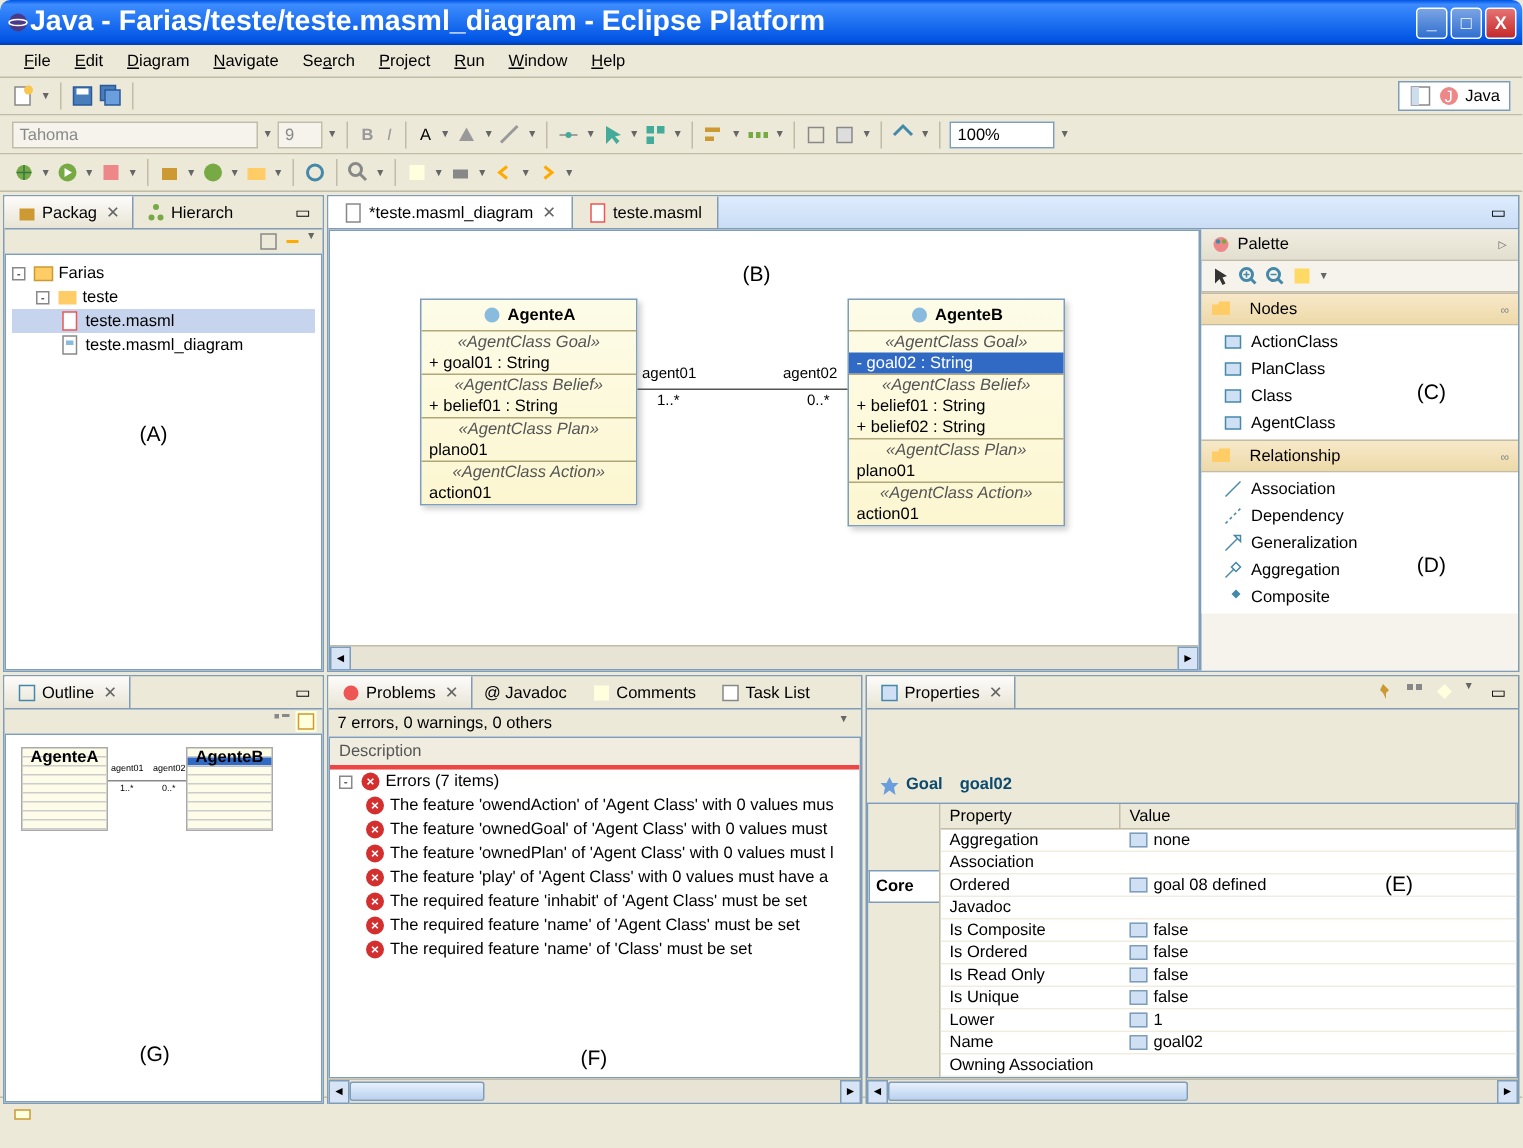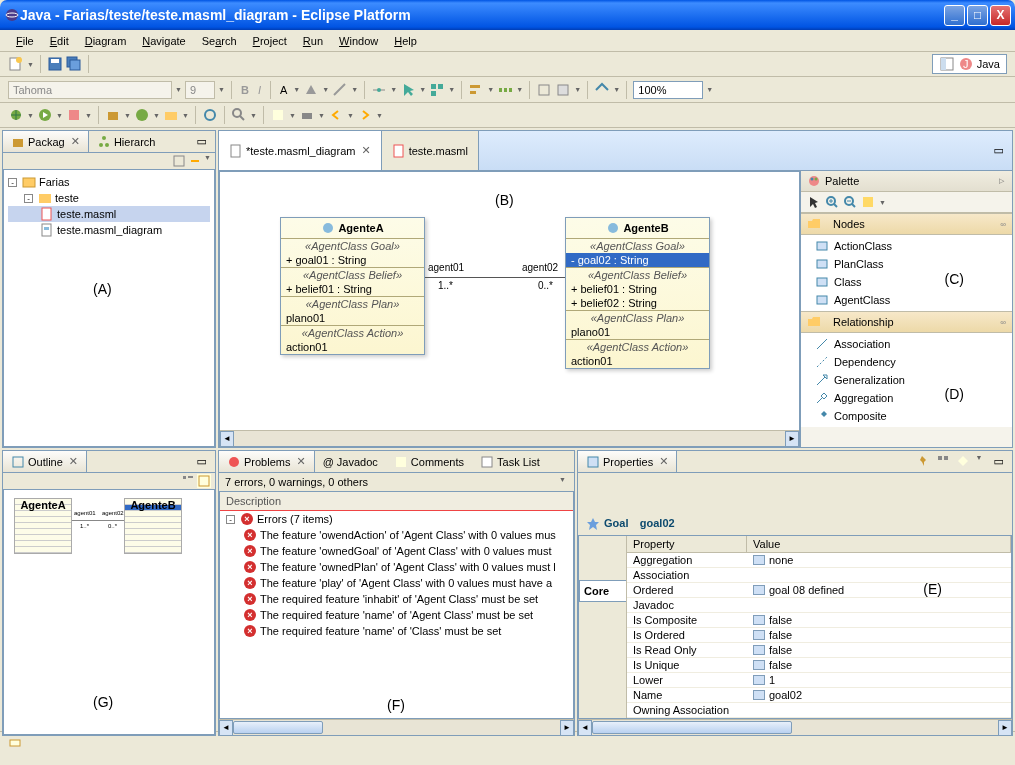--- a/index.html
+++ b/index.html
@@ -1,19 +1,19 @@
 <!DOCTYPE html>
 <html><head>
 <meta charset="utf-8">
 <style>
 * { margin: 0; padding: 0; box-sizing: border-box; font-family: Tahoma, sans-serif; font-size: 11px; }
 body { background: #ece9d8; width: 1015px; height: 765px; overflow: hidden; }
 
 .titlebar { height: 30px; background: linear-gradient(to bottom, #0054e3, #3d8cff 10%, #0054e3 90%, #003db5); display: flex; align-items: center; padding: 0 4px; color: white; font-weight: bold; border-radius: 7px 7px 0 0; }
-.titlebar .title { flex: 1; font-size: 14px; }
+.titlebar .title { flex: 1; font-size: 19px; }
 .win-btns { display: flex; gap: 2px; }
 .win-btn { width: 21px; height: 21px; border: 1px solid white; border-radius: 3px; display: flex; align-items: center; justify-content: center; font-weight: bold; font-size: 12px; }
 .win-min { background: linear-gradient(#7ba4e3,#2f6fd0); }
 .win-max { background: linear-gradient(#7ba4e3,#2f6fd0); }
 .win-close { background: linear-gradient(#e57373,#c62828); }
 
 .menubar { height: 22px; background: #ece9d8; display: flex; align-items: center; padding: 0 8px; border-bottom: 1px solid #c0bca8; }
 .menubar span { padding: 2px 8px; cursor: default; }
 .menubar span u { text-decoration: underline; }
 
@@ -37,21 +37,21 @@
 .tree { background: white; flex: 1; padding: 4px; overflow: auto; border: 1px solid #7f9db9; }
 .tree-item { display: flex; align-items: center; gap: 3px; padding: 1px 0; cursor: default; }
 .tree-toggle { width: 9px; height: 9px; border: 1px solid #888; font-size: 8px; line-height: 7px; text-align: center; margin-right: 2px; }
 .indent1 { padding-left: 16px; }
 .indent2 { padding-left: 32px; }
 .selected { background: #c6d4ee; }
 
 .label-letter { position: absolute; font-size: 14px; font-weight: normal; color: #000; }
 
 .editor-area { display: flex; flex-direction: column; }
-.editor-tabs { display: flex; background: linear-gradient(#deecfd, #c9ddf5); height: 40px; border-bottom: 1px solid #7f9db9; }
+.editor-tabs { display: flex; background: linear-gradient(#deecfd, #c9ddf5); height: 22px; border-bottom: 1px solid #7f9db9; }
 .etab { padding: 3px 10px; display: flex; align-items: center; gap: 3px; border-right: 1px solid #7f9db9; background: #ece9d8; }
 .etab.active { background: white; }
 .canvas-wrap { flex: 1; display: flex; }
 .canvas { flex: 1; background: white; border: 1px solid #7f9db9; position: relative; }
 .palette { width: 212px; border-left: 1px solid #7f9db9; background: #f5f3eb; display: flex; flex-direction: column; }
 .pal-header { background: linear-gradient(#f0ede0, #e3dfd0); padding: 3px 6px; border-bottom: 1px solid #c0bca8; display: flex; align-items: center; gap: 4px; }
 .pal-toolbar { padding: 3px 6px; display: flex; gap: 4px; align-items: center; border-bottom: 1px solid #c0bca8; }
 .pal-drawer { background: linear-gradient(#f7e8c9, #edd9a8); padding: 3px 6px; border-top: 1px solid #c0bca8; border-bottom: 1px solid #c0bca8; display: flex; align-items: center; gap: 12px; }
 .pal-drawer .chev { margin-left: auto; color: #888; font-size: 8px; }
 .pal-items { padding: 2px 6px 2px 14px; background: white; }
@@ -63,21 +63,21 @@
 .uml-stereo { text-align: center; font-style: italic; color: #555; padding: 1px; }
 .uml-attr { padding: 1px 5px; }
 .uml-attr.sel { background: #316ac5; color: white; }
 .assoc-line { position: absolute; border-top: 1px solid #555; }
 .assoc-label { position: absolute; font-size: 10px; }
 
 .bottom-left { grid-column: 1; grid-row: 2; }
 .bottom-right { grid-column: 2; grid-row: 2; display: grid; grid-template-columns: 357px 1fr; gap: 2px; }
 
 .problems-tree { flex:1; background:white; border:1px solid #7f9db9; overflow:auto; }
-.ptree-header { background: #f0ede0; padding: 3px 6px; border-bottom: 1px solid #ef4444; font-weight: normal; color:#555;}
+.ptree-header { background: #f0ede0; padding: 3px 6px; border-bottom: 3px solid #ef4444; font-weight: normal; color:#555;}
 .prow { display:flex; align-items:center; gap:4px; padding: 2px 4px 2px 24px; white-space:nowrap; }
 .err-ico { width:12px; height:12px; border-radius:50%; background:#d32f2f; color:white; font-size:9px; line-height:12px; text-align:center; font-weight:bold; flex-shrink:0;}
 
 .outline-canvas { flex:1; background:white; border:1px solid #7f9db9; padding:8px; position:relative;}
 .mini-class { position:absolute; border:1px solid #aaa; background:#fdfce8; font-size:6px; width:58px;}
 .mini-row { border-bottom:1px solid #ccc; padding:0 1px; height:6px;}
 
 .props-view { display:flex; flex-direction:column; }
 .props-title { padding: 4px 8px; color:#0c4a6e; font-weight:bold; font-size:12px; display:flex; align-items:flex-start; gap:4px;margin-top:40px;}
 .props-body { flex:1; display:flex; border:1px solid #7f9db9; background:white;}

